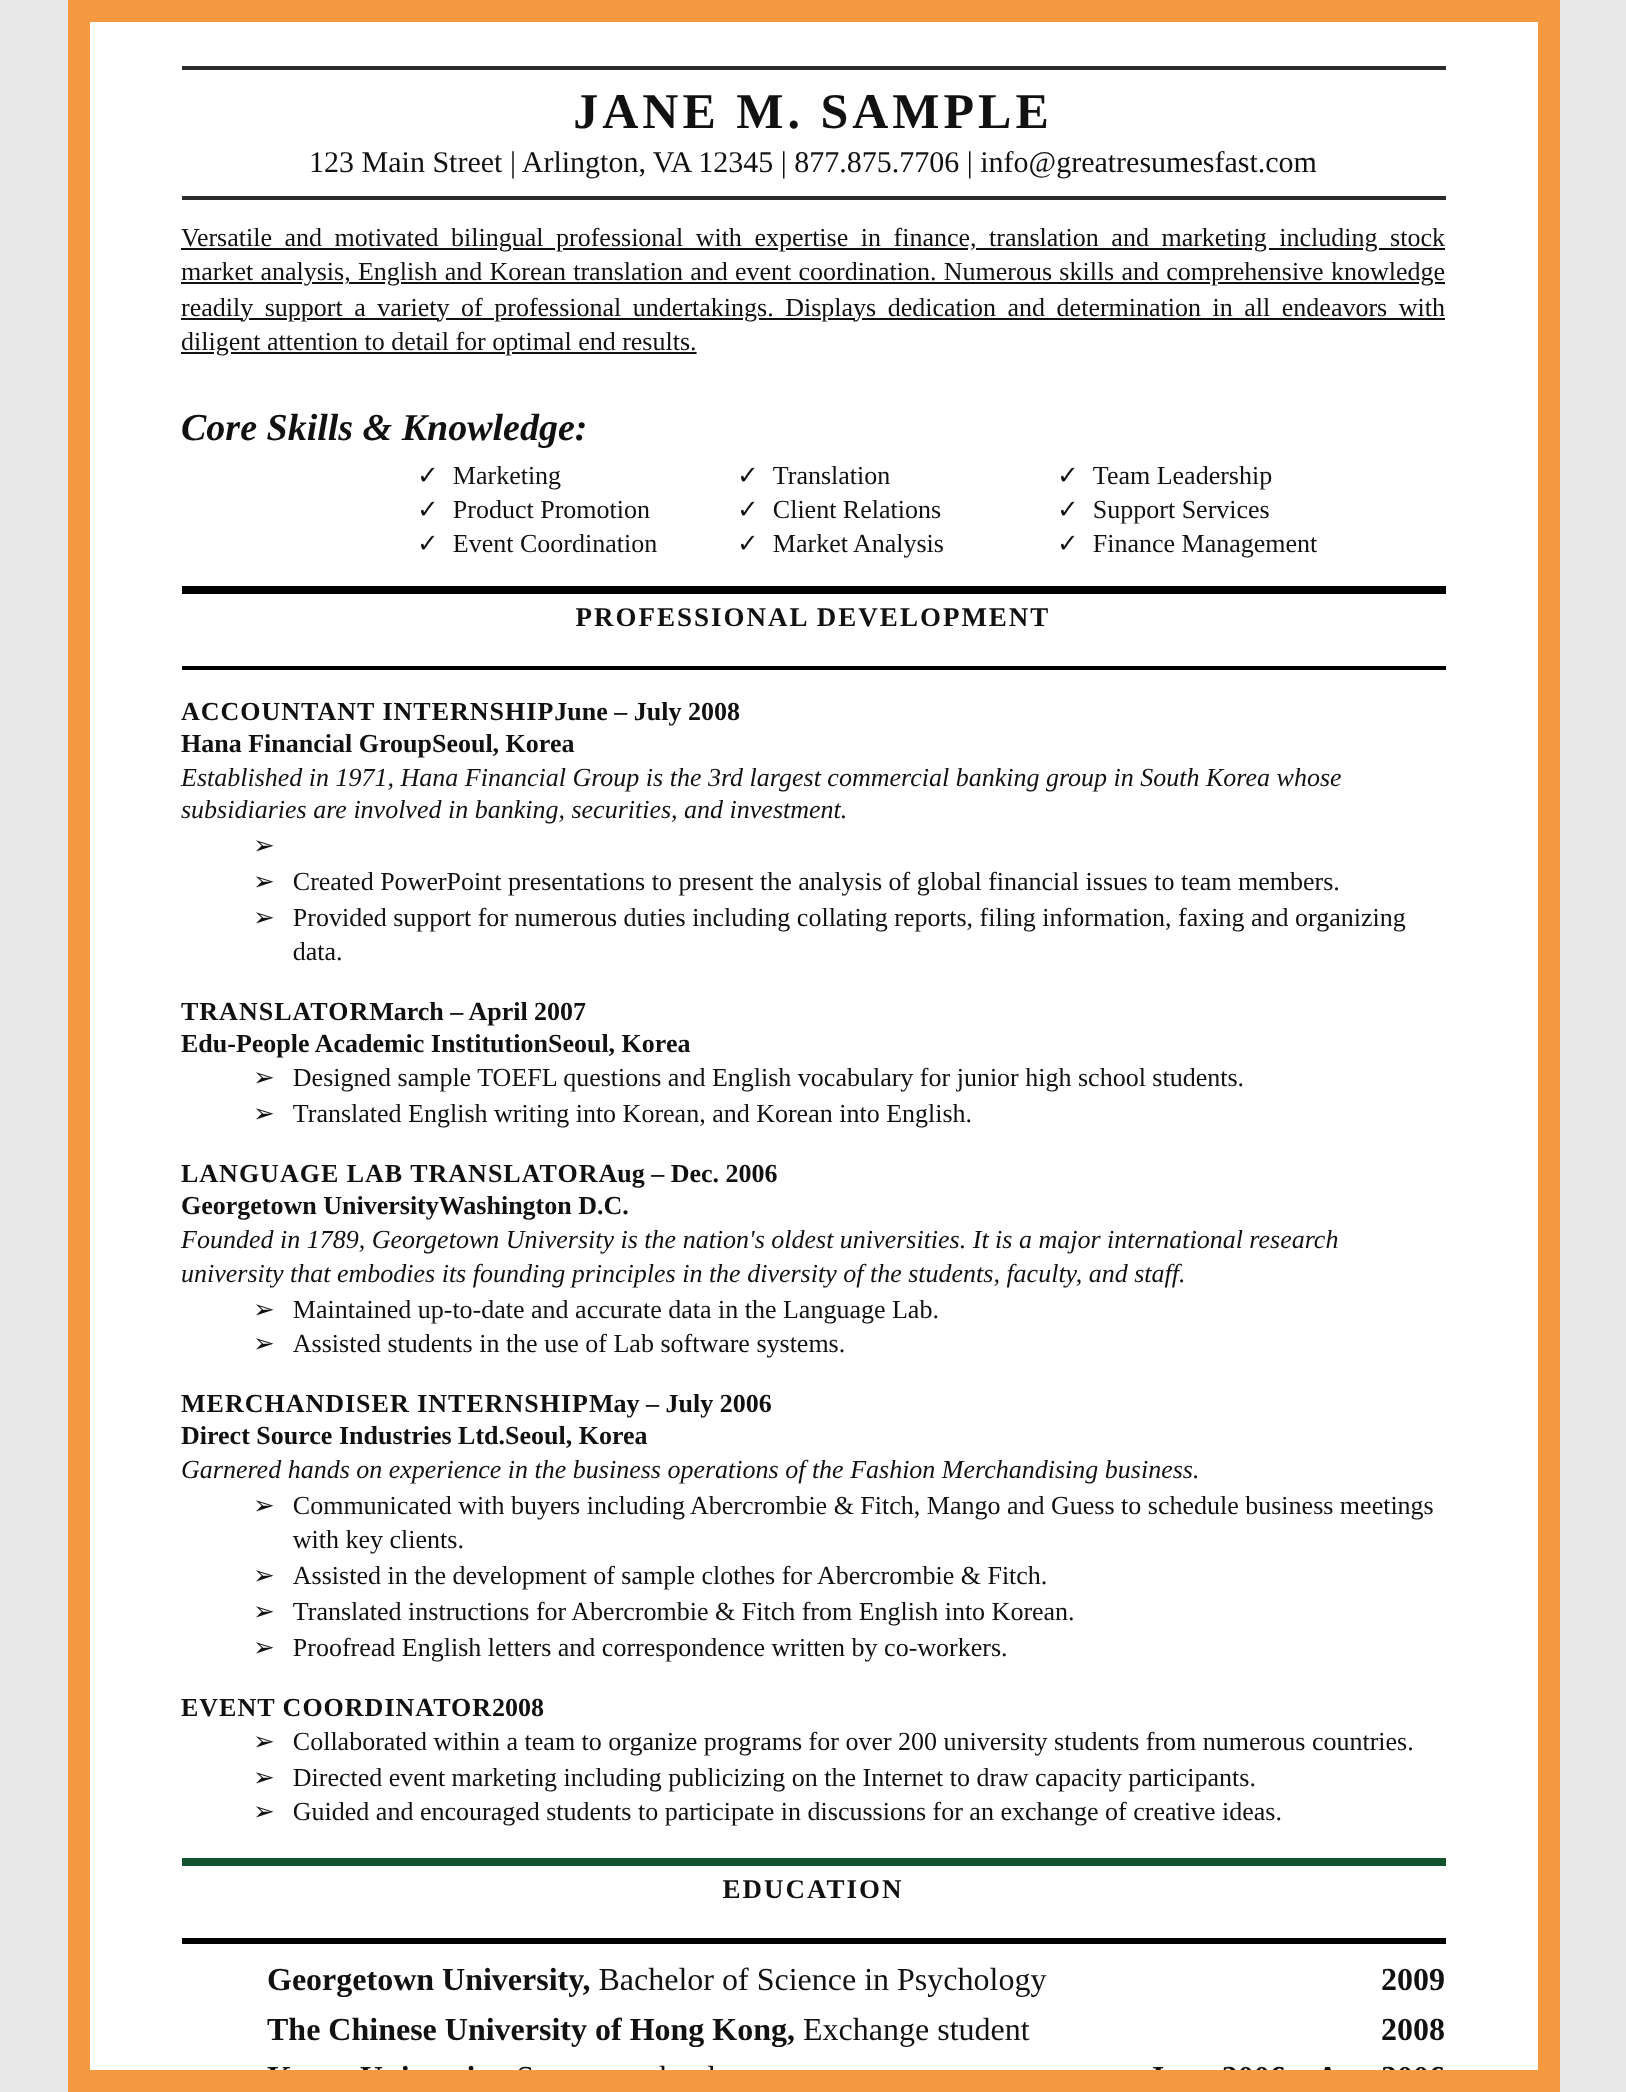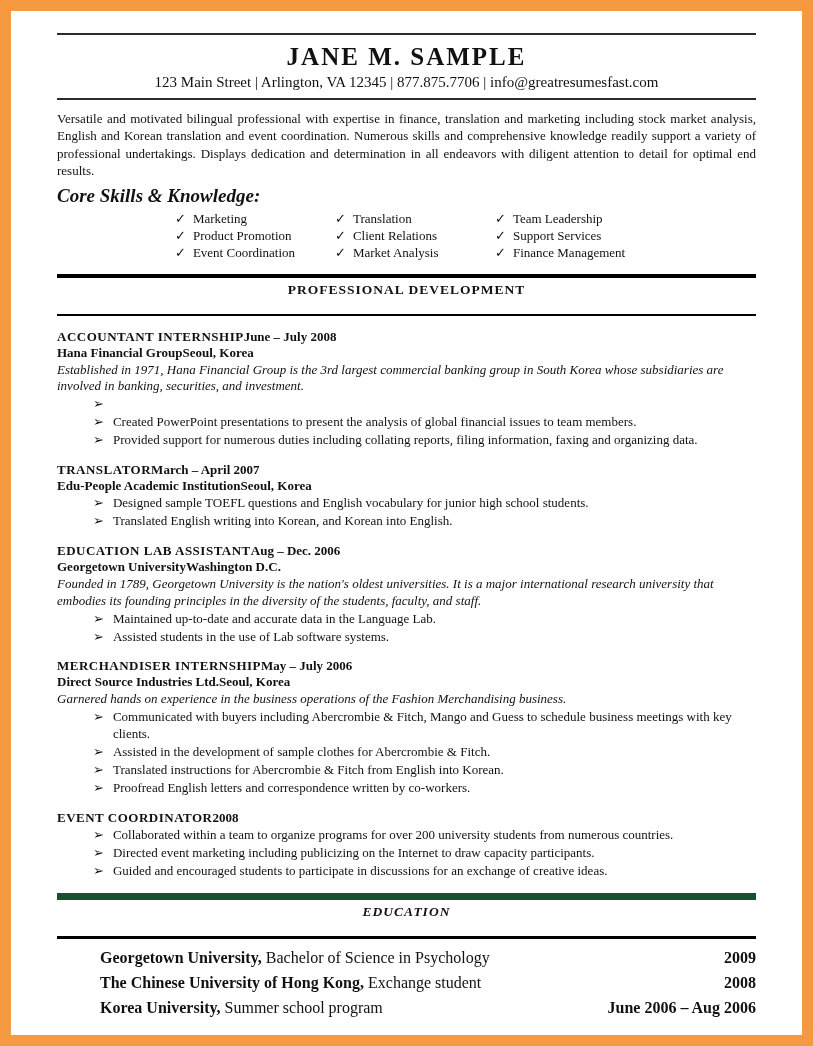--- a/index.html
+++ b/index.html
@@ -1,35 +1,35 @@
 <!DOCTYPE html>
 <html><head>
 <meta charset="utf-8">
 <style>
   html,body{margin:0;padding:0;background:#e8e8e8;}
   .frame{
-    width:813px;height:1046px;box-sizing:border-box;margin:0 auto;
+    width:746px;height:1046px;box-sizing:border-box;margin:0 auto;
     border:11px solid #F59A40;background:#ffffff;overflow:hidden;
     font-family:"Liberation Serif","DejaVu Serif",serif;color:#111;
   }
   .content{padding:22px 46px 0 46px;box-sizing:border-box;}
   .rule{border:0;border-top:2px solid #2b2b2b;margin:0;}
   .name{
     text-align:center;font-size:25px;font-weight:bold;letter-spacing:2px;
     margin:8px 0 3px 0;
   }
   .contact{text-align:center;font-size:15px;margin-bottom:7px;}
-  .summary{font-size:13px;line-height:1.33;text-align:justify;margin:10px 0 6px 0;}
+  .summary{font-size:13px;line-height:1.33;text-align:justify;margin:10px 0 25px 0;text-decoration:underline;}
   .skills-heading{font-size:19px;font-weight:bold;font-style:italic;margin:2px 0 3px 0;}
   .skills-cols{display:flex;margin-left:118px;}
   .skills-cols ul{list-style:none;margin:0;padding:0;width:160px;}
   .skills-cols li{font-size:13px;line-height:1.32;display:flex;}
   .check{margin-right:7px;}
   .section-head{margin-top:12px;border-top:4px solid #000;border-bottom:2px solid #000;}
-  .section-head.edu{border-top:7px solid #14532d;border-bottom:3.5px solid #000;margin-top:14px;font-style:italic;}
+  .section-head.edu{border-top:4px solid #14532d;border-bottom:3.5px solid #000;margin-top:14px;}
   .section-head h2{
     margin:0;padding:4px 0 16px 0;text-align:center;font-size:13.5px;
     font-weight:bold;letter-spacing:1px;
   }
   .job{margin-top:13px;}
   .row{display:flex;justify-content:flex-start;align-items:baseline;}
   .job-title{font-size:13px;font-weight:bold;letter-spacing:.5px;}
   .job-dates,.job-location{font-size:13px;font-weight:bold;text-align:right;white-space:nowrap;}
   .job-company{font-size:13px;font-weight:bold;}
   .job-desc{font-size:13px;font-style:italic;line-height:1.3;margin:1px 0 1px 0;}
@@ -145,21 +145,21 @@
           </li>
         <li>
             <span class="arrow">➢</span>
             <span>Translated English writing into Korean, and Korean into English.</span>
           </li>
       </ul>
     </div>
 
     <div class="job">
       <div class="row">
-        <span class="job-title">EDUCATION LAB ASSISTANT</span>
+        <span class="job-title">LANGUAGE LAB TRANSLATOR</span>
         <span class="job-dates">Aug – Dec. 2006</span>
       </div>
       <div class="row">
         <span class="job-company">Georgetown University</span>
         <span class="job-location">Washington D.C.</span>
       </div>
       <div class="job-desc">Founded in 1789, Georgetown University is the nation's oldest universities. It is a major international research university that embodies its founding principles in the diversity of the students, faculty, and staff.</div>
       <ul class="bullets">
         <li>
             <span class="arrow">➢</span>

